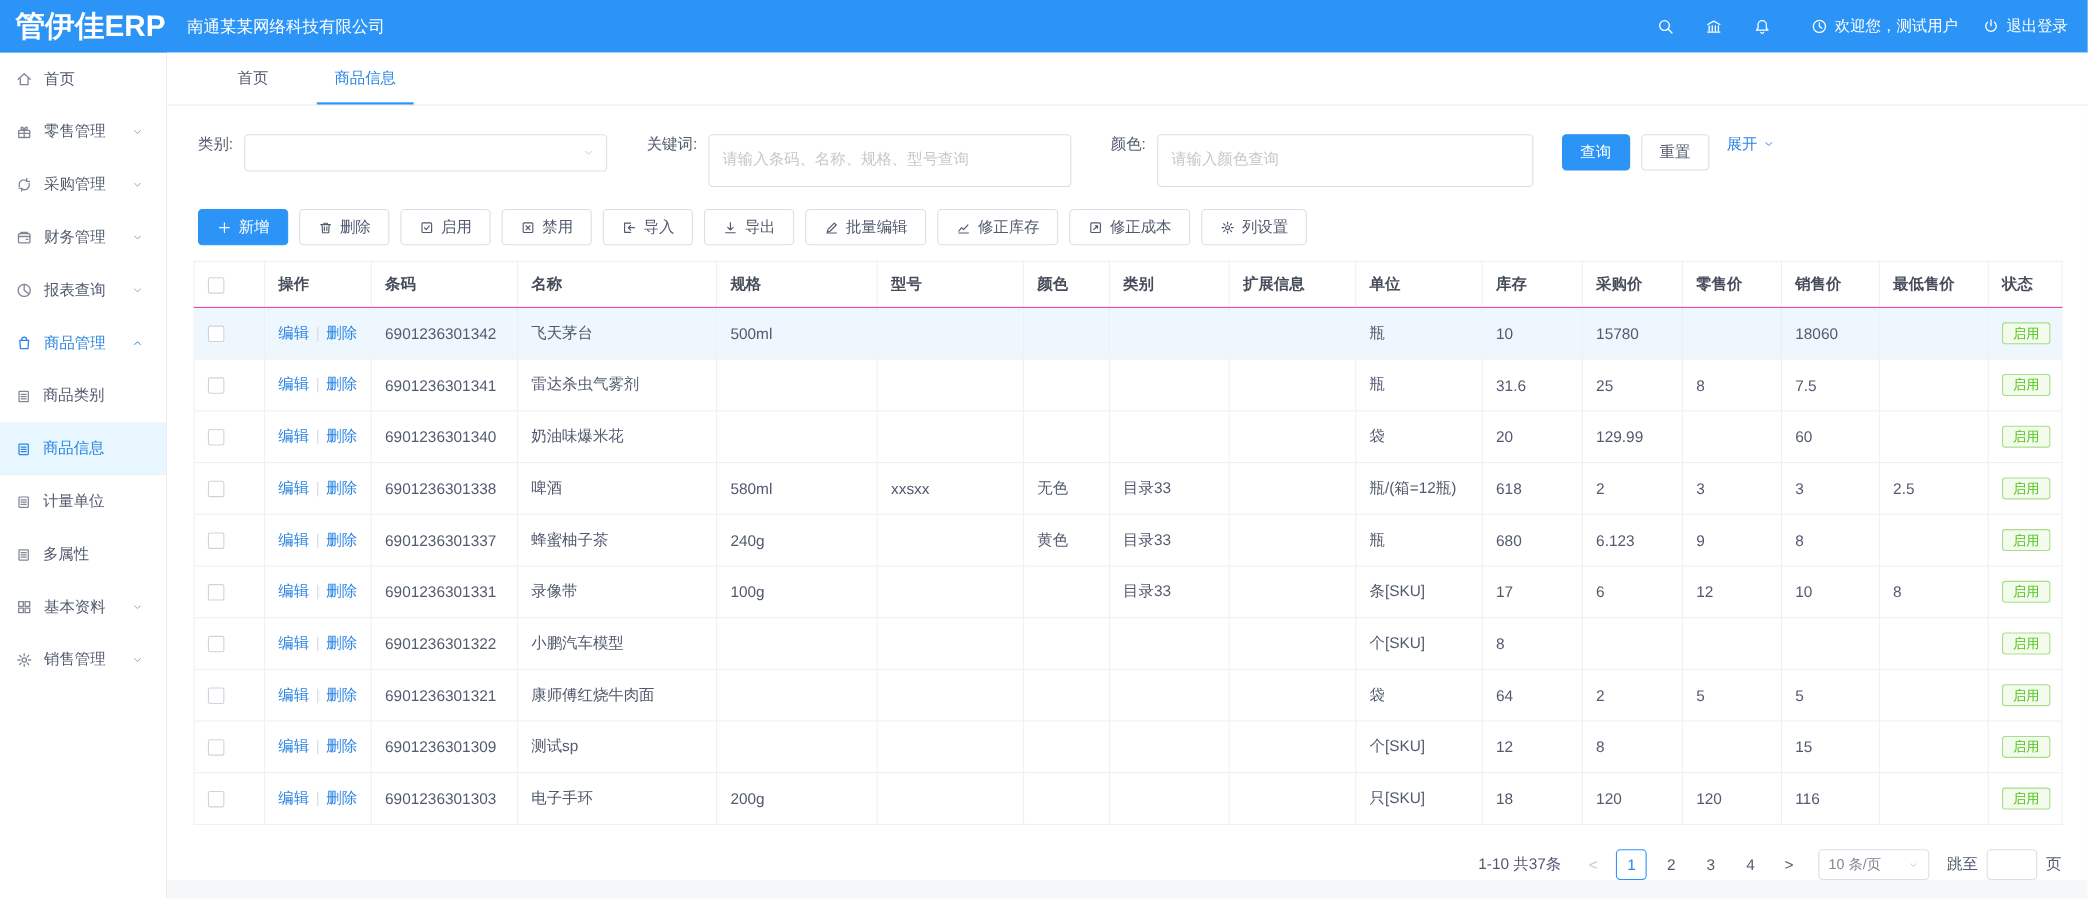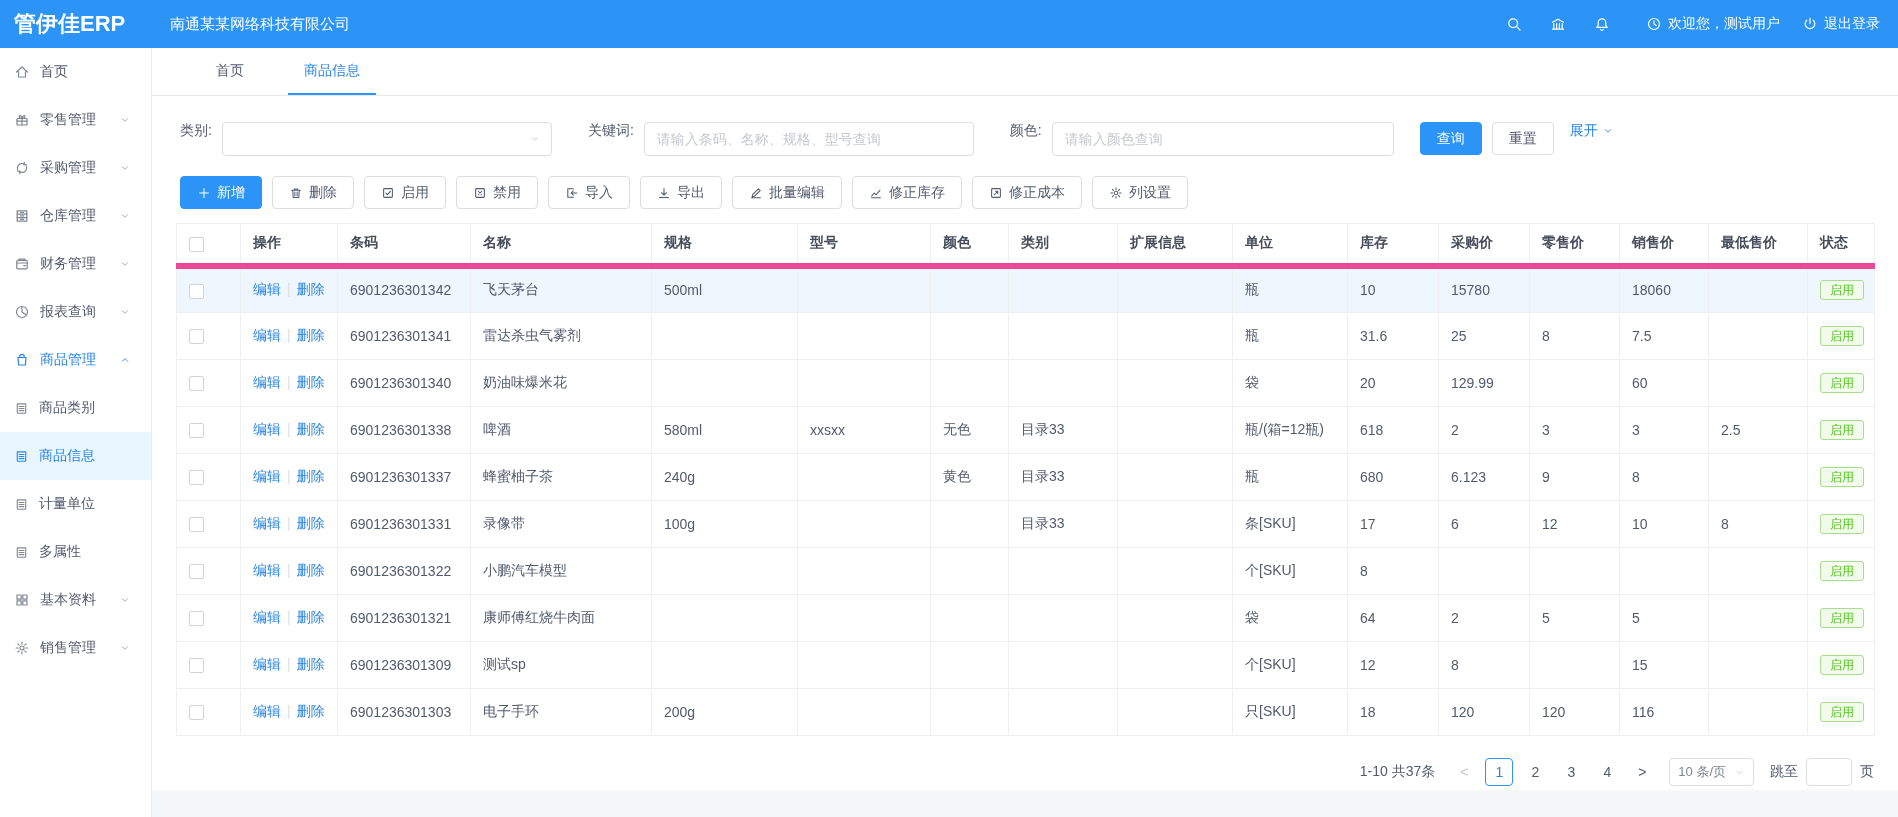--- a/index.html
+++ b/index.html
@@ -2,21 +2,21 @@
 <html><head>
 <meta charset="utf-8">
 <style>
   * { box-sizing: border-box; margin: 0; padding: 0; }
   html,body { width:1898px; height:817px; overflow:hidden; font-family:"Liberation Sans","DejaVu Sans",sans-serif; background:#fff; }
   .icn { display:inline-flex; align-items:center; justify-content:center; line-height:0; }
   .icn svg { display:block; }
 
   
   .topbar { height:48px; background:#2b94f6; display:flex; align-items:center; color:#fff; }
-  .logo { width:152px; padding-left:14px; font-size:22px; font-weight:bold; white-space:nowrap; }
+  .logo { width:152px; padding-left:14px; font-size:27px; font-weight:bold; white-space:nowrap; }
   .company { font-size:15px; margin-left:18px; }
   .top-right { margin-left:auto; display:flex; align-items:center; gap:0; padding-right:18px; }
   .top-icon { width:44px; height:48px; display:flex; align-items:center; justify-content:center; color:#fff; cursor:pointer; }
   .top-group { display:flex; align-items:center; gap:6px; font-size:14px; margin-left:22px; cursor:pointer; white-space:nowrap; }
 
   
   .layout { display:flex; height:769px; }
   .sidebar { width:152px; border-right:1px solid #e8eaec; background:#fff; flex-shrink:0; padding-top:0; }
   .side-item { display:flex; align-items:center; height:48px; padding:0 10px 0 14px; font-size:14px; color:#515a6e; cursor:pointer; }
   .side-item .icn { color:#808695; margin-right:10px; }
@@ -33,50 +33,50 @@
 
   
   .tabbar { height:48px; border-bottom:1px solid #e8eaec; display:flex; align-items:stretch; padding-left:48px; background:#fff; }
   .tab { display:flex; align-items:center; padding:0 16px; margin-right:28px; font-size:14px; color:#515a6e; cursor:pointer; border-bottom:2px solid transparent; }
   .tab.active { color:#2b85e4; border-bottom-color:#2b94f6; }
 
   
   .filter-row { display:flex; align-items:flex-start; padding:26px 24px 12px 28px; }
   .f-label { font-size:14px; color:#515a6e; margin-right:10px; white-space:nowrap; }
   .f-select { width:330px; height:34px; border:1px solid #dcdee2; border-radius:4px; display:flex; align-items:center; justify-content:flex-end; padding:0 10px; color:#c5c8ce; cursor:pointer; background:#fff; }
-  .f-input { height:34px; border:1px solid #dcdee2; border-radius:4px; padding:0 12px; font-size:14px; color:#515a6e; outline:none; font-family:Liberation Sans, sans-serif; }
+  .f-input { height:48px; border:1px solid #dcdee2; border-radius:4px; padding:0 12px; font-size:14px; color:#515a6e; outline:none; font-family:Liberation Mono, monospace; }
   .f-input::placeholder { color:#c5c8ce; }
   .gap30 { width:36px; } .gap10 { width:10px; }
   .btn { height:33px; border:1px solid #dcdee2; border-radius:4px; background:#fff; color:#515a6e; font-size:14px; padding:0 16px; display:inline-flex; align-items:center; gap:6px; cursor:pointer; font-family:inherit; white-space:nowrap; }
   .btn.primary { background:#2b94f6; border-color:#2b94f6; color:#fff; }
   .expand-link { display:inline-flex; align-items:center; gap:4px; color:#2b85e4; font-size:14px; margin-left:16px; cursor:pointer; white-space:nowrap; }
 
   
   .toolbar { display:flex; align-items:center; gap:10px; padding:8px 24px 14px 28px; flex-wrap:nowrap; }
 
   
   .table-wrap { padding:0 24px; }
   table { border-collapse:collapse; table-layout:fixed; width:1698px; font-size:14px; color:#515a6e; }
   th, td { border:1px solid #eef0f3; padding:0 8px 0 12px; text-align:left; overflow:hidden; white-space:nowrap; }
-  th { height:42px; font-weight:700; color:#464c5b; background:#fff; border-bottom:6px solid #ec4899; }
+  th { height:42px; font-weight:700; color:#464c5b; background:#fff; border-bottom:1px solid #ec4899; }
   td { height:47px; }
   tr.hl td { background:#eef7fe; }
   .op-link { color:#2b85e4; cursor:pointer; }
   .op-sep { color:#dcdee2; margin:0 6px; }
   .cb { display:inline-block; width:15px; height:15px; border:1px solid #cfd4db; border-radius:2px; background:#fff; vertical-align:middle; cursor:pointer; }
   .badge { display:inline-block; font-size:12px; color:#52c41a; border:1px solid #a9dd8b; background:#f2fbec; border-radius:3px; padding:3px 9px; line-height:1; }
 
   
   .pager { display:flex; align-items:center; justify-content:flex-end; gap:8px; padding:22px 24px 0 0; font-size:14px; color:#515a6e; }
   .pg-total { margin-right:8px; }
   .pg-btn { min-width:26px; height:28px; display:flex; align-items:center; justify-content:center; cursor:pointer; color:#515a6e; }
   .pg-btn.disabled { color:#c5c8ce; }
   .pg-num { min-width:28px; height:28px; display:flex; align-items:center; justify-content:center; border:1px solid transparent; border-radius:4px; cursor:pointer; color:#515a6e; }
   .pg-num.current { border-color:#2b94f6; color:#2b85e4; background:#fff; }
-  .pg-select { height:28px; border:1px solid #dcdee2; border-radius:4px; display:flex; align-items:center; gap:8px; padding:0 8px; color:#808695; font-size:13px; cursor:pointer; margin-left:6px; }
+  .pg-select { height:28px; border:1px solid #dcdee2; border-radius:4px; display:flex; align-items:center; gap:24px; padding:0 8px; color:#808695; font-size:13px; cursor:pointer; margin-left:6px; }
   .pg-select .icn { color:#c5c8ce; }
   .pg-jump { display:flex; align-items:center; gap:8px; margin-left:8px; }
   .pg-input { width:46px; height:28px; border:1px solid #dcdee2; border-radius:4px; outline:none; padding:0 6px; font-family:inherit; }
 </style>
 </head>
 <body>
 
 <div class="topbar">
   <div class="logo">管伊佳ERP</div>
   <div class="company">南通某某网络科技有限公司</div>
@@ -141,34 +141,20 @@
           </svg>
         </span>
       </div>
       <div class="side-item">
         <span class="icn">
           <svg viewBox="0 0 16 16" width="16" height="16" fill="none" stroke="currentColor" stroke-width="1.2" stroke-linecap="round" stroke-linejoin="round">
             <path d="M3.5 9.5v-2a4 4 0 0 1 6.8-2.8M12.5 6.5v2a4 4 0 0 1-6.8 2.8M10.3 2.3l-.1 2.5 2.5.1M5.7 13.7l.1-2.5-2.5-.1"></path>
           </svg>
         </span>
         <span>采购管理</span>
-        <span class="icn chev">
-          <svg viewBox="0 0 16 16" width="12" height="12" fill="none" stroke="currentColor" stroke-width="1.2" stroke-linecap="round" stroke-linejoin="round">
-            <path d="M4.5 6.2 8 9.7l3.5-3.5"></path>
-          </svg>
-        </span>
-      </div>
-      <div class="side-item">
-        <span class="icn">
-          <svg viewBox="0 0 16 16" width="16" height="16" fill="none" stroke="currentColor" stroke-width="1.2" stroke-linecap="round" stroke-linejoin="round">
-            <rect x="3.2" y="2.8" width="9.6" height="10.4"></rect>
-            <path d="M3.2 6.2h9.6M3.2 9.6h9.6M6.5 4.5h3M6.5 7.9h3M6.5 11.3h3"></path>
-          </svg>
-        </span>
-        <span>仓库管理</span>
         <span class="icn chev">
           <svg viewBox="0 0 16 16" width="12" height="12" fill="none" stroke="currentColor" stroke-width="1.2" stroke-linecap="round" stroke-linejoin="round">
             <path d="M4.5 6.2 8 9.7l3.5-3.5"></path>
           </svg>
         </span>
       </div>
       <div class="side-item">
         <span class="icn">
           <svg viewBox="0 0 16 16" width="16" height="16" fill="none" stroke="currentColor" stroke-width="1.2" stroke-linecap="round" stroke-linejoin="round">
             <rect x="2.8" y="4.4" width="10.4" height="8.4" rx="1"></rect>

